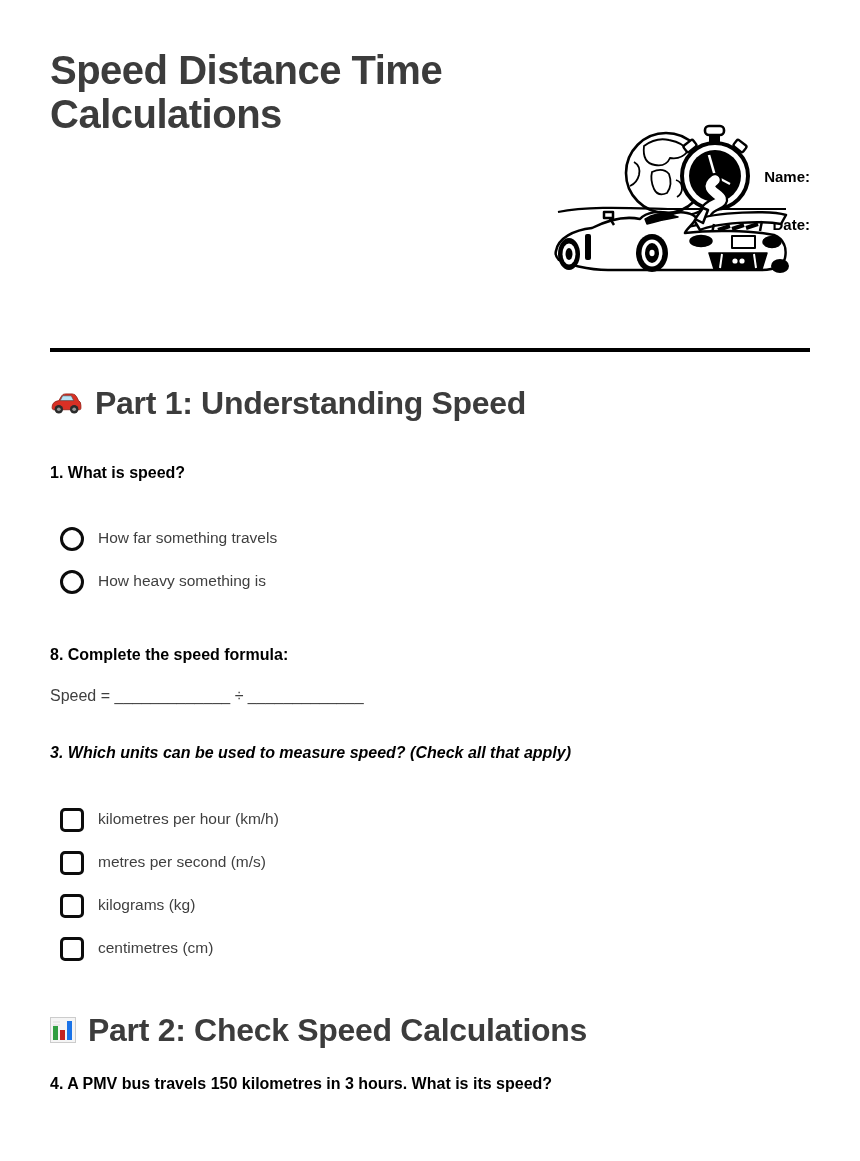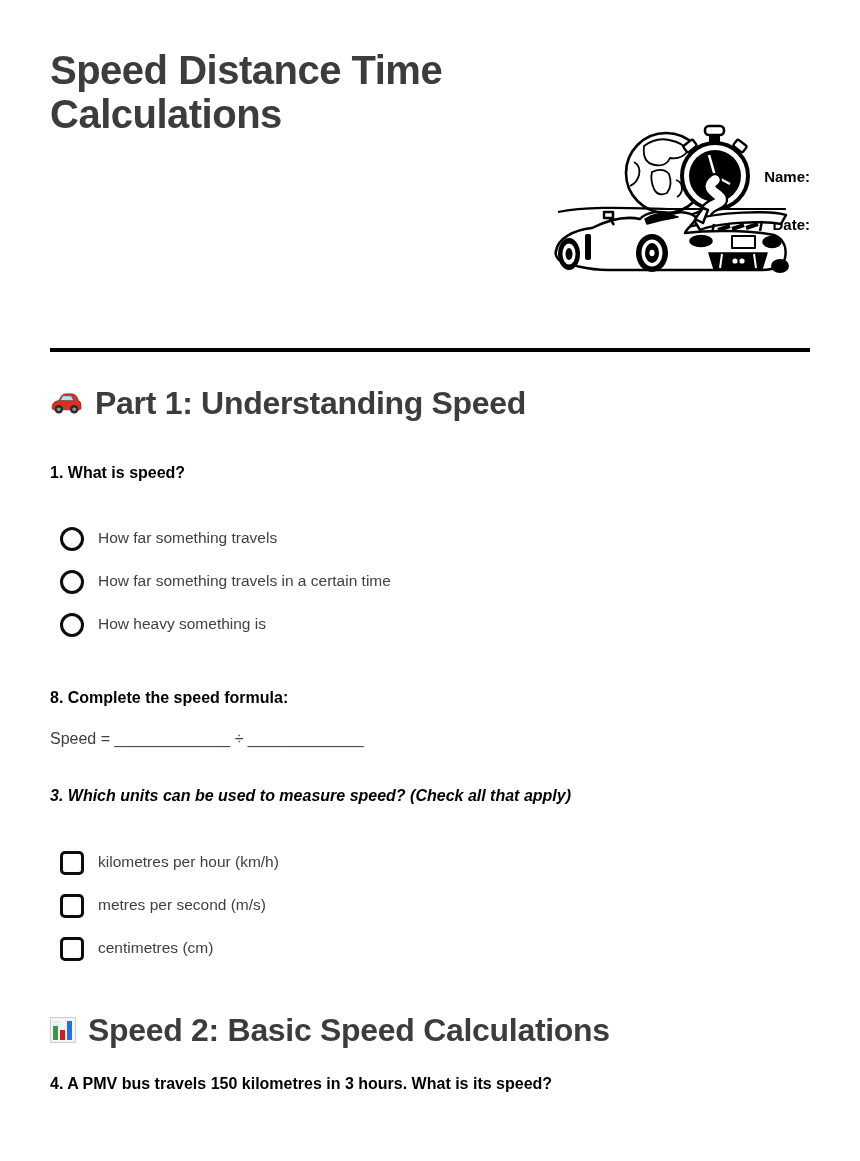--- a/index.html
+++ b/index.html
@@ -237,59 +237,59 @@
 
   <div class="q-label q1-label">1. What is speed?</div>
 
   <div class="choice-group">
     <div class="choice-row">
       <span class="radio-circle"></span>
       <span class="choice-text">How far something travels</span>
     </div>
     <div class="choice-row">
       <span class="radio-circle"></span>
-      <span class="choice-text">How far something travels in a certain time</span>
-    </div>
-    <div class="choice-row">
-      <span class="radio-circle"></span>
       <span class="choice-text">How heavy something is</span>
     </div>
   </div>
 
   <div class="q-label q2-label">8. Complete the speed formula:</div>
   <div class="formula-line">Speed = _____________ ÷ _____________</div>
 
   <div class="q-label q3-label">3. Which units can be used to measure speed? (Check all that apply)</div>
 
   <div class="choice-group checks">
     <div class="choice-row">
       <span class="check-square"></span>
       <span class="choice-text">kilometres per hour (km/h)</span>
     </div>
     <div class="choice-row">
       <span class="check-square"></span>
       <span class="choice-text">metres per second (m/s)</span>
+    </div>
+    <div class="choice-row">
+      <span class="check-square"></span>
+      <span class="choice-text">kilograms (kg)</span>
     </div>
     <div class="choice-row">
       <span class="check-square"></span>
       <span class="choice-text">centimetres (cm)</span>
     </div>
   </div>
 
   <div class="part-heading part2">
     <span class="hicon">
       <svg width="26" height="26" viewBox="0 0 26 26" aria-hidden="true">
         <rect x="0.5" y="0.5" width="25" height="25" fill="#f5f5f5" stroke="#cccccc"></rect>
         <g stroke="#dddddd" stroke-width="1">
           <line x1="3" y1="5" x2="10" y2="5"></line>
             <line x1="3" y1="8" x2="10" y2="8"></line>
         </g>
         <rect x="3" y="9" width="5" height="14" fill="#2f9e41"></rect>
         <rect x="10" y="13" width="5" height="10" fill="#c5221f"></rect>
         <rect x="17" y="4" width="5" height="19" fill="#1a73e8"></rect>
       </svg>
     </span>
-    <span>Speed 2: Basic Speed Calculations</span>
+    <span>Part 2: Check Speed Calculations</span>
   </div>
 
   <div class="q-label q4-label">4. A PMV bus travels 150 kilometres in 3 hours. What is its speed?</div>
 
 </div>
 
 </body></html>

